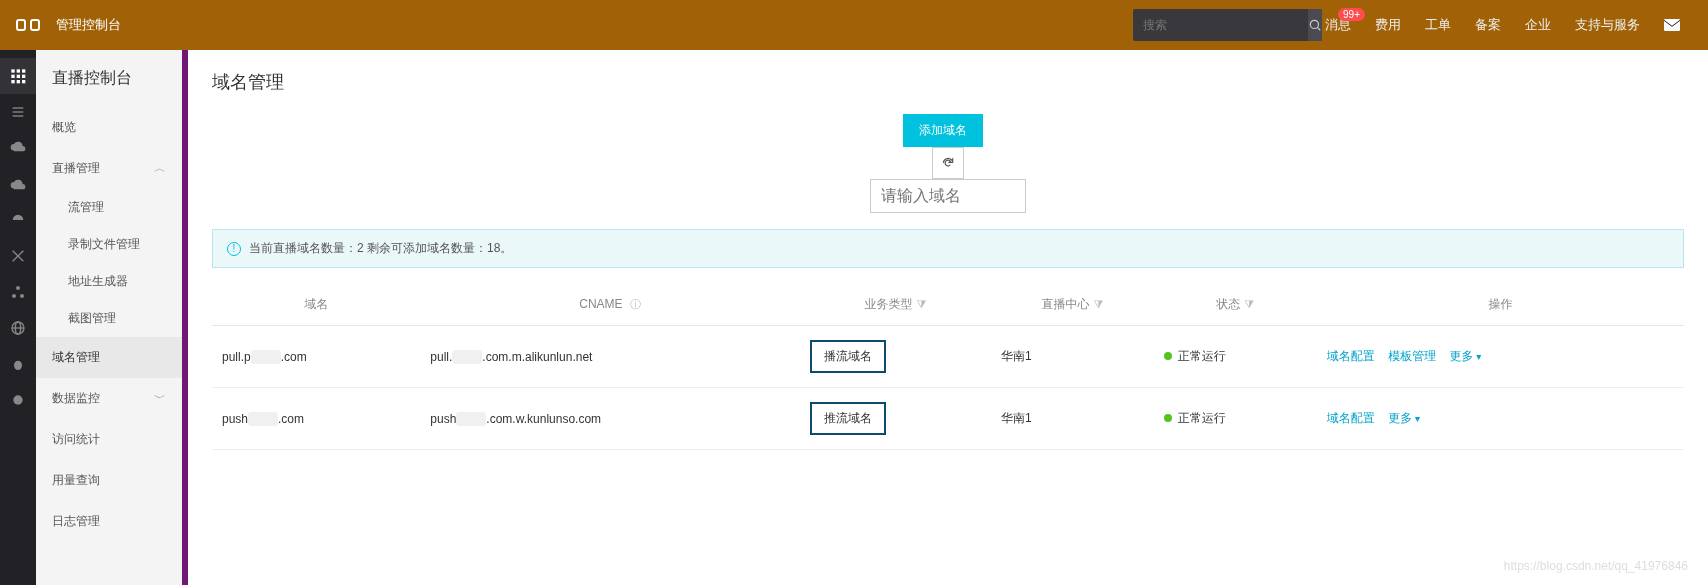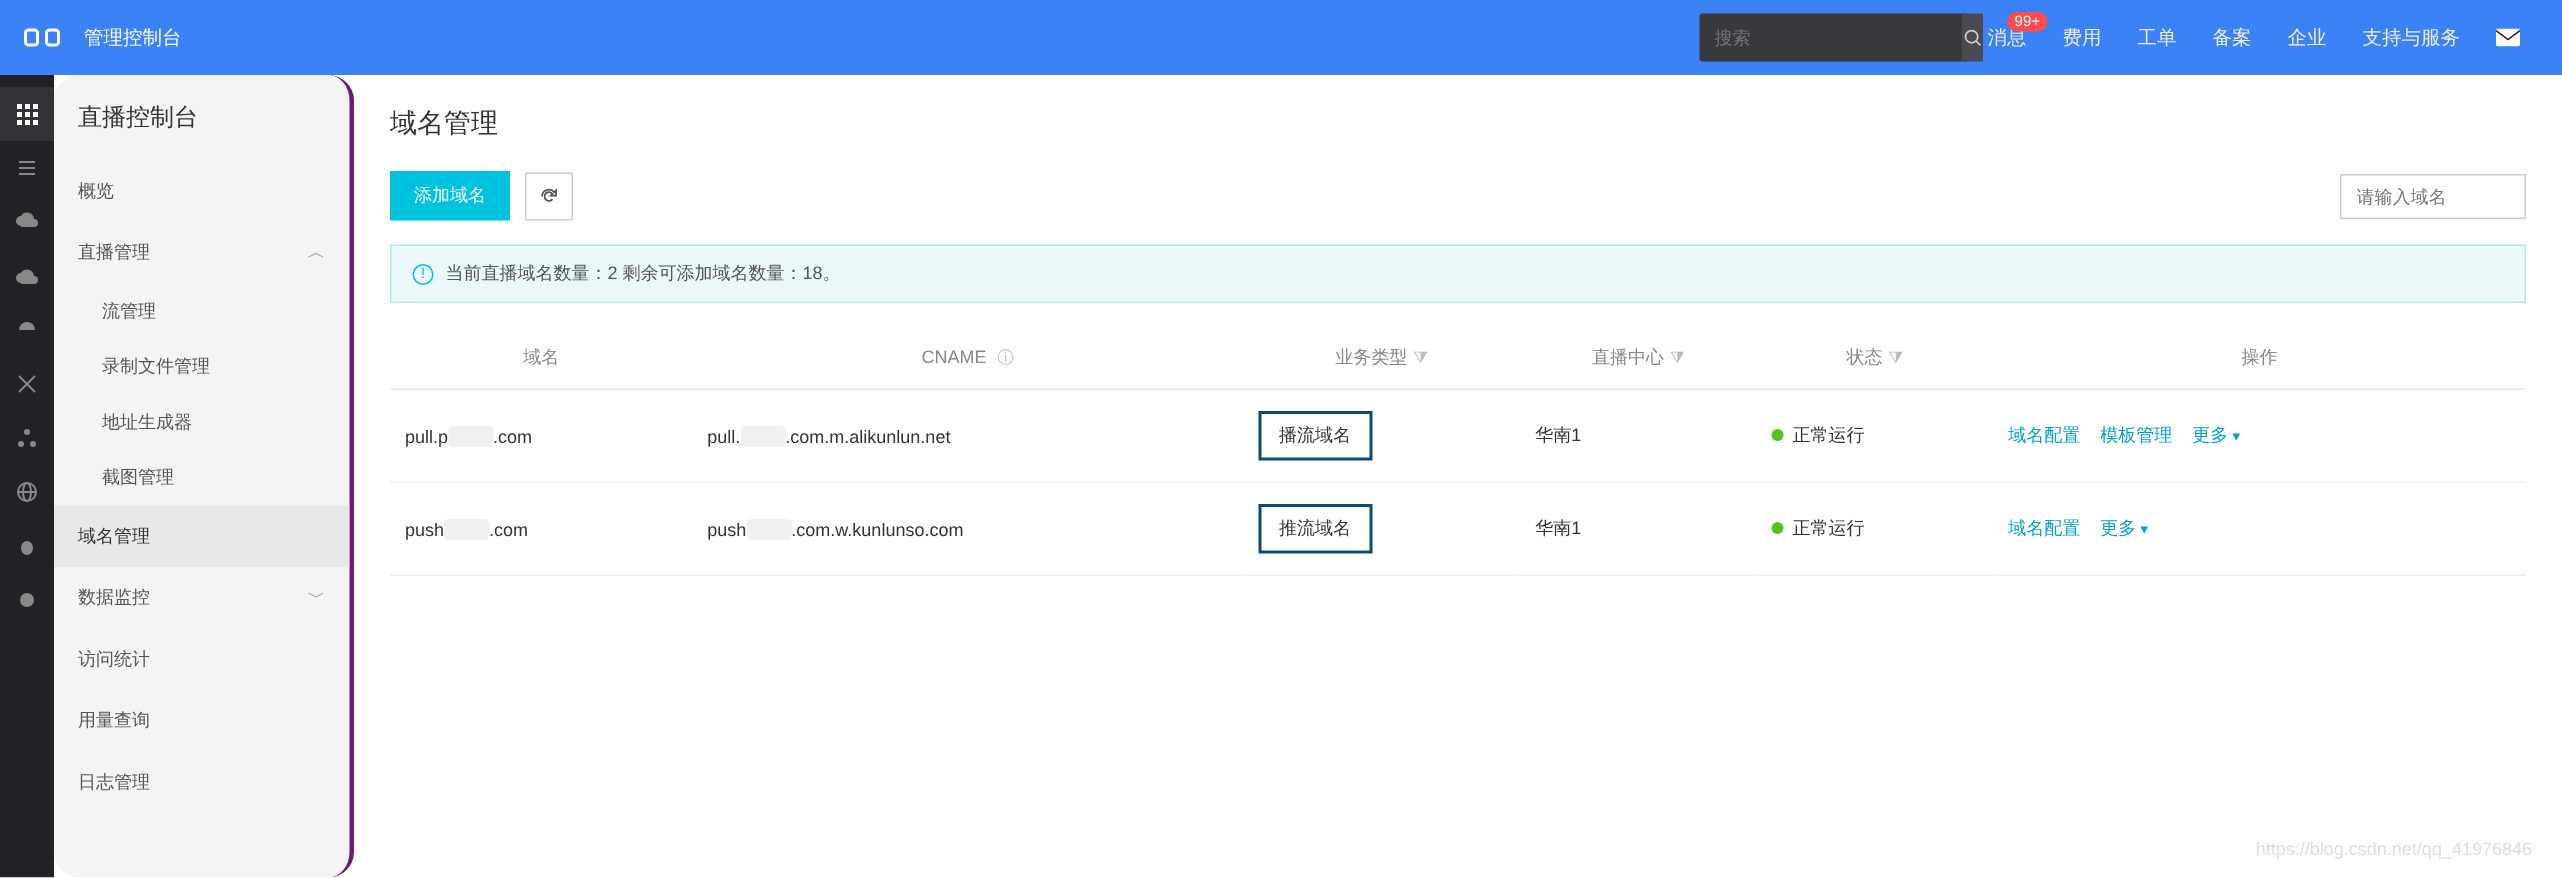--- a/index.html
+++ b/index.html
@@ -1,54 +1,54 @@
 <!DOCTYPE html>
 <html><head>
 <meta charset="utf-8">
 <style>
 * { margin: 0; padding: 0; box-sizing: border-box; }
 body { font-family: "Microsoft YaHei", -apple-system, sans-serif; font-size: 12px; color: #333; background: #fff; }
 
 
-.top-header { height: 50px; background: #3b82f6; color: #fff; display: flex; align-items: center; padding: 0 16px; }
+.top-header { height: 50px; background: #a16207; color: #fff; display: flex; align-items: center; padding: 0 16px; }
 .logo { width: 24px; height: 18px; margin-right: 16px; display: inline-flex; align-items: center; }
 .header-title { font-size: 13px; }
 .header-spacer { flex: 1; }
 .search-box { display: flex; align-items: center; background: #38383d; height: 32px; width: 180px; border-radius: 2px; }
 .search-input { background: transparent; border: none; color: #aaa; padding: 0 10px; flex: 1; outline: none; font-size: 12px; }
 .search-btn { width: 32px; height: 32px; background: #4a4a50; display: flex; align-items: center; justify-content: center; cursor: pointer; }
 .nav-items { display: flex; align-items: flex-end; }
 .nav-item { padding: 0 12px; color: #eee; font-size: 13px; cursor: pointer; position: relative; }
 .badge { position: absolute; top: -8px; right: -2px; background: #ff4d4f; color: #fff; font-size: 10px; padding: 1px 5px; border-radius: 8px; }
 
 
 .layout { display: flex; height: calc(100vh - 50px); }
 
 
 .icon-rail { width: 36px; background: #222226; display: flex; flex-direction: column; align-items: center; padding-top: 8px; }
 .rail-icon { width: 36px; height: 36px; display: flex; align-items: center; justify-content: center; color: #888; cursor: pointer; }
 .rail-icon:first-child { background: #333337; color: #fff; }
 .rail-icon svg { width: 16px; height: 16px; }
 
 
-.sidebar { width: 200px; background: #f4f4f4; border-right: 3px solid #701a75; overflow-y: auto; border-radius: 17px; }
+.sidebar { width: 152px; background: #f4f4f4; border-right: 6px solid #701a75; overflow-y: auto; }
 .sidebar-title { padding: 18px 16px; font-size: 16px; color: #333; }
 .sidebar-item { padding: 12px 16px; font-size: 12px; color: #555; cursor: pointer; display: flex; align-items: flex-end; justify-content: space-between; }
 .sidebar-item.active { background: #e8e8e8; color: #333; }
 .sidebar-subitem { padding: 10px 16px 10px 32px; font-size: 12px; color: #555; cursor: pointer; }
 .chevron { color: #999; }
 
 
 .main { flex: 1; padding: 20px 24px; overflow-y: auto; }
 .page-title { font-size: 18px; margin-bottom: 20px; }
-.toolbar { display: flex; align-items: center; margin-bottom: 16px; }
+.toolbar { display: flex; align-items: center; margin-bottom: 16px; flex-direction: column; }
 .btn-primary { background: #00c1de; color: #fff; border: none; padding: 8px 16px; font-size: 12px; cursor: pointer; margin-right: 10px; }
 .btn-icon { border: 1px solid #ccc; background: #fff; width: 32px; height: 32px; display: flex; align-items: center; justify-content: center; cursor: pointer; }
 .toolbar-spacer { flex: 1; }
-.filter-input { border: 1px solid #ccc; padding: 7px 10px; font-size: 12px; width: 124px; outline: none; }
+.filter-input { border: 1px solid #ccc; padding: 7px 10px; font-size: 16px; width: 156px; outline: none; }
 
 
 .info-banner { background: #ebf8fa; border: 1px solid #b7e6ef; padding: 10px 14px; color: #555; display: flex; align-items: center; margin-bottom: 16px; }
 .info-icon { width: 14px; height: 14px; border: 1px solid #00c1de; color: #00c1de; border-radius: 50%; display: inline-flex; align-items: center; justify-content: center; font-size: 10px; margin-right: 8px; }
 
 
 .table { width: 100%; border-collapse: collapse; }
 .table th { text-align: center; padding: 12px 10px; color: #888; font-weight: normal; border-bottom: 1px solid #e6e6e6; }
 .table td { padding: 14px 10px; border-bottom: 1px solid #eee; color: #333; }
 .th-icon { color: #bbb; margin-left: 4px; font-size: 11px; }

